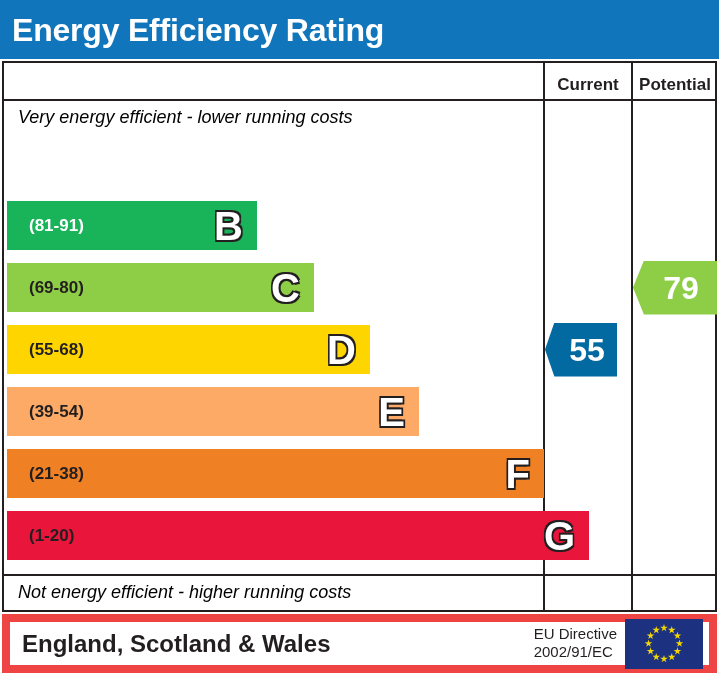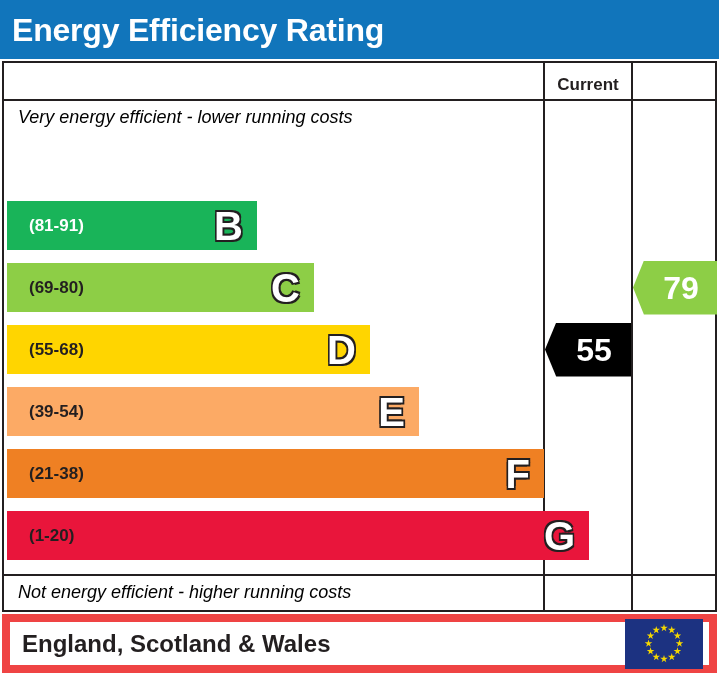--- a/index.html
+++ b/index.html
@@ -237,20 +237,21 @@
   </div>
 
   <div class="table-frame">
 
     <div class="header-rule"></div>
     <div class="footer-rule"></div>
     <div class="col-sep current"></div>
     <div class="col-sep potential"></div>
 
     <div class="col-head current">Current</div>
+    <div class="col-head potential">Potential</div>
 
     <div class="caption top">Very energy efficient - lower running costs</div>
     <div class="caption bottom">Not energy efficient - higher running costs</div>
 
     <div class="bands">
         <div class="band" style="top: 62px; width: 250px; background: rgb(25, 180, 89);">
           <span class="band-range">(81-91)</span>
           <span class="band-letter">B</span>
         </div>
         <div class="band" style="top: 124px; width: 307px; background: rgb(141, 206, 70);">
@@ -269,31 +270,35 @@
           <span class="band-range dark">(21-38)</span>
           <span class="band-letter">F</span>
         </div>
         <div class="band" style="top: 372px; width: 582px; background: rgb(233, 21, 59);">
           <span class="band-range dark">(1-20)</span>
           <span class="band-letter">G</span>
         </div>
       </div>
 
     <div>
-        <div class="marker" style="left: 541px; width: 86px; top: 259.5px; background: #000000;">
+        <div class="marker" style="left: 541px; width: 72px; top: 259.5px; background: #0369a1;">
           <div class="marker-value">55</div>
         </div>
         <div class="marker" style="left: 629px; width: 84px; top: 197.5px; background: rgb(141, 206, 70);">
           <div class="marker-value">79</div>
         </div>
       </div>
   </div>
 
   <div class="footer">
     <div class="footer-region">England, Scotland &amp; Wales</div>
+    <div class="footer-directive">
+      <div>EU Directive</div>
+      <div>2002/91/EC</div>
+    </div>
     <div class="eu-flag">
         <span class="eu-star" style="left: 39px; top: 9.5px;"></span>
         <span class="eu-star" style="left: 46.75px; top: 11.5766px;"></span>
         <span class="eu-star" style="left: 52.4234px; top: 17.25px;"></span>
         <span class="eu-star" style="left: 54.5px; top: 25px;"></span>
         <span class="eu-star" style="left: 52.4234px; top: 32.75px;"></span>
         <span class="eu-star" style="left: 46.75px; top: 38.4234px;"></span>
         <span class="eu-star" style="left: 39px; top: 40.5px;"></span>
         <span class="eu-star" style="left: 31.25px; top: 38.4234px;"></span>
         <span class="eu-star" style="left: 25.5766px; top: 32.75px;"></span>

